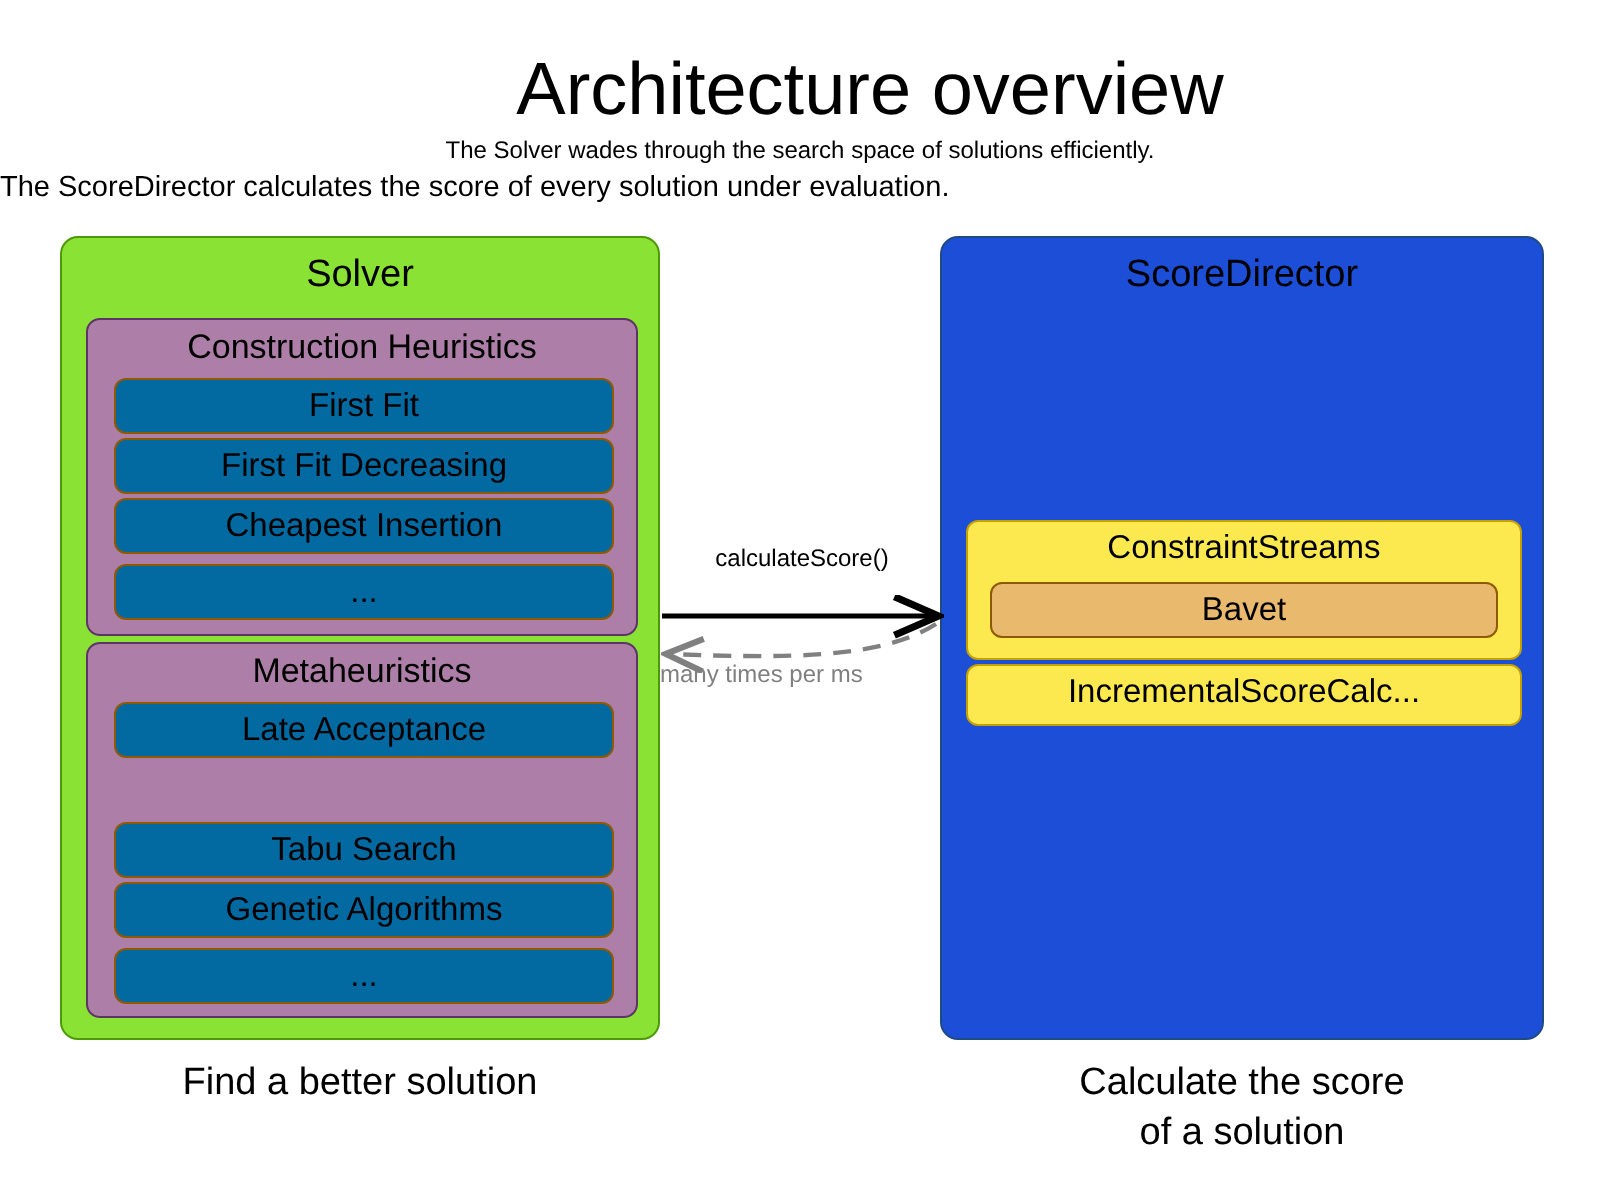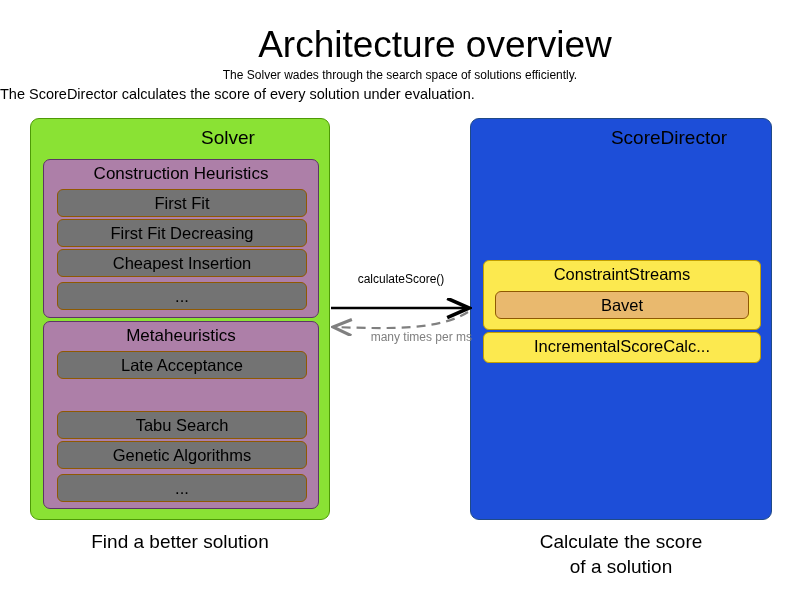--- a/index.html
+++ b/index.html
@@ -63,21 +63,20 @@
     background: #1d4ed8;
     border: 1.6px solid #204a87;
   }
   .panel-title {
     position: absolute;
     left: 0; top: 8px;
     width: 100%;
     text-align: center;
     font-size: 19px;
     color: #000000;
-    padding-left: 48px;
   }
 
   
   .group-box {
     position: absolute;
     background: #ad7fa8;
     border: 1.5px solid #5c3566;
     border-radius: 7px;
     box-sizing: border-box;
   }
@@ -92,21 +91,21 @@
     font-size: 17px;
     color: #000000;
   }
 
   
   .item-box {
     position: absolute;
     left: 13px;
     width: 250px;
     height: 28px;
-    background: #737373;
+    background: #0369a1;
     border: 1.4px solid #8f5902;
     border-radius: 6px;
     box-sizing: border-box;
     display: flex;
     align-items: center;
     justify-content: center;
     font-size: 16.5px;
     color: #000000;
   }
 
@@ -160,21 +159,21 @@
     width: 142px;
     text-align: center;
     font-size: 12px;
     color: #000000;
     white-space: nowrap;
   }
   #many-times-label {
     position: absolute;
     left: 330px; top: 330px;
     width: 142px;
-    text-align: right;
+    text-align: left;
     font-size: 12px;
     color: #808080;
     white-space: nowrap;
   }
 
   
   .caption {
     position: absolute;
     text-align: center;
     font-size: 19px;

